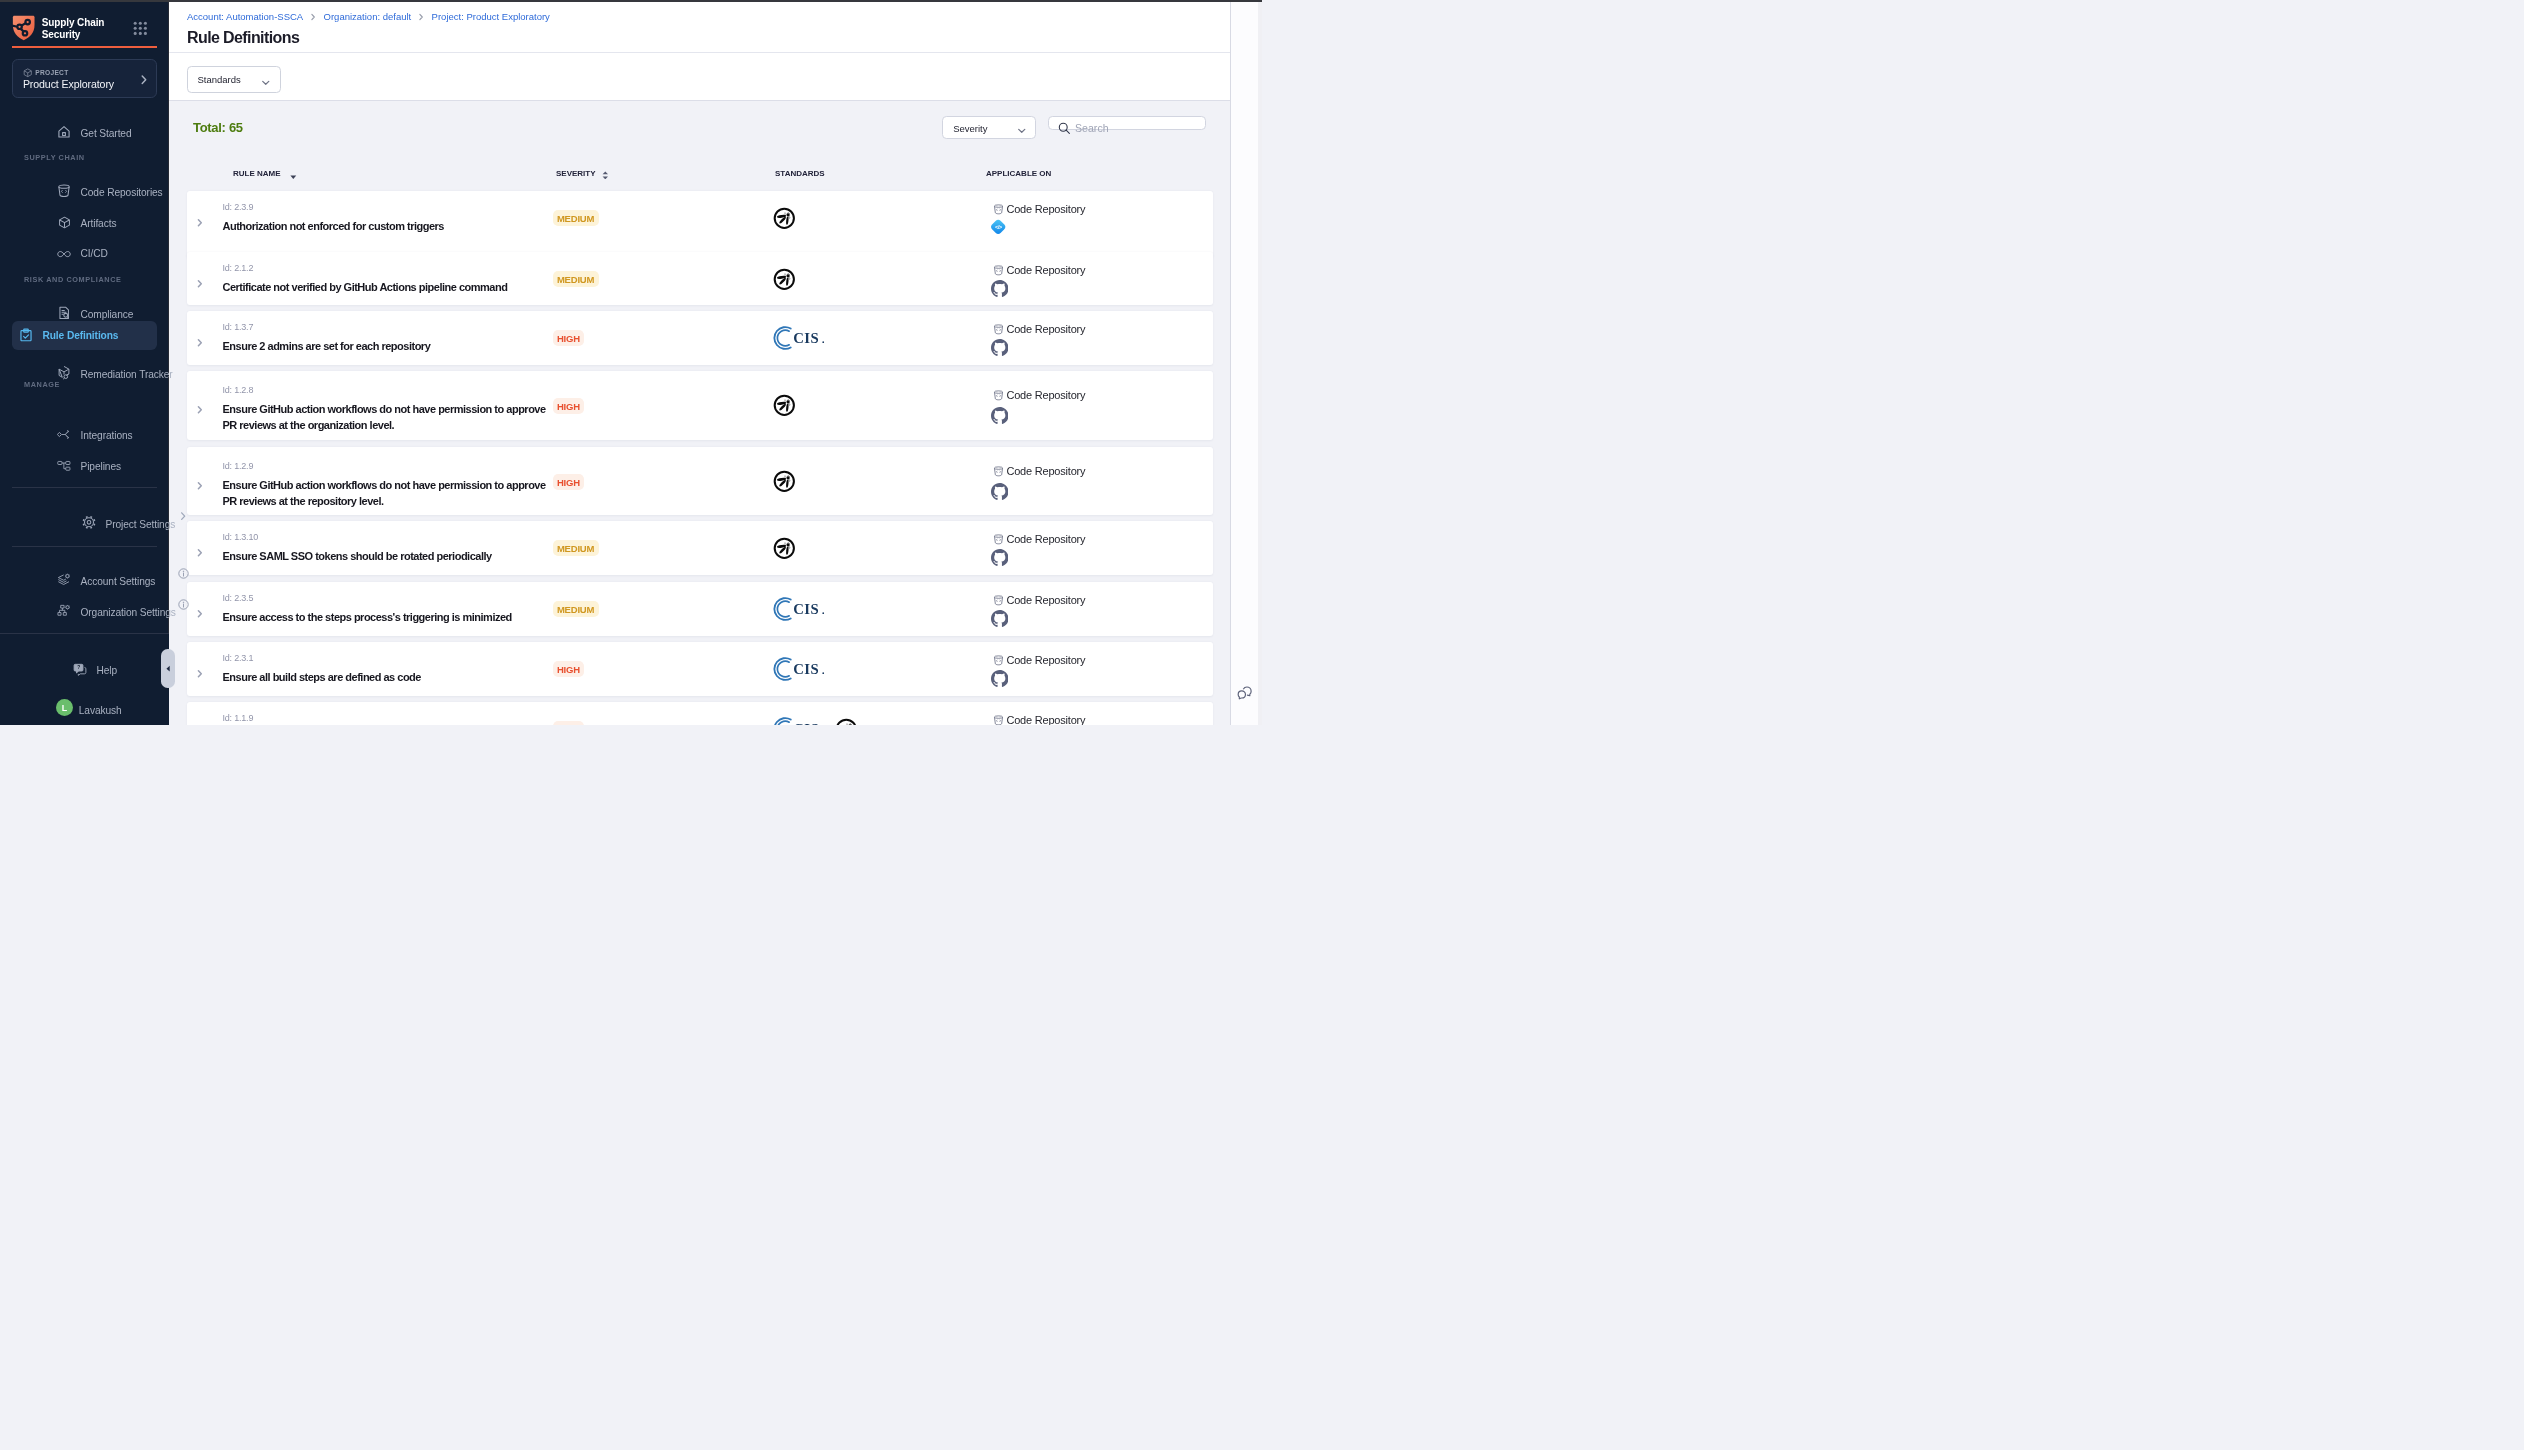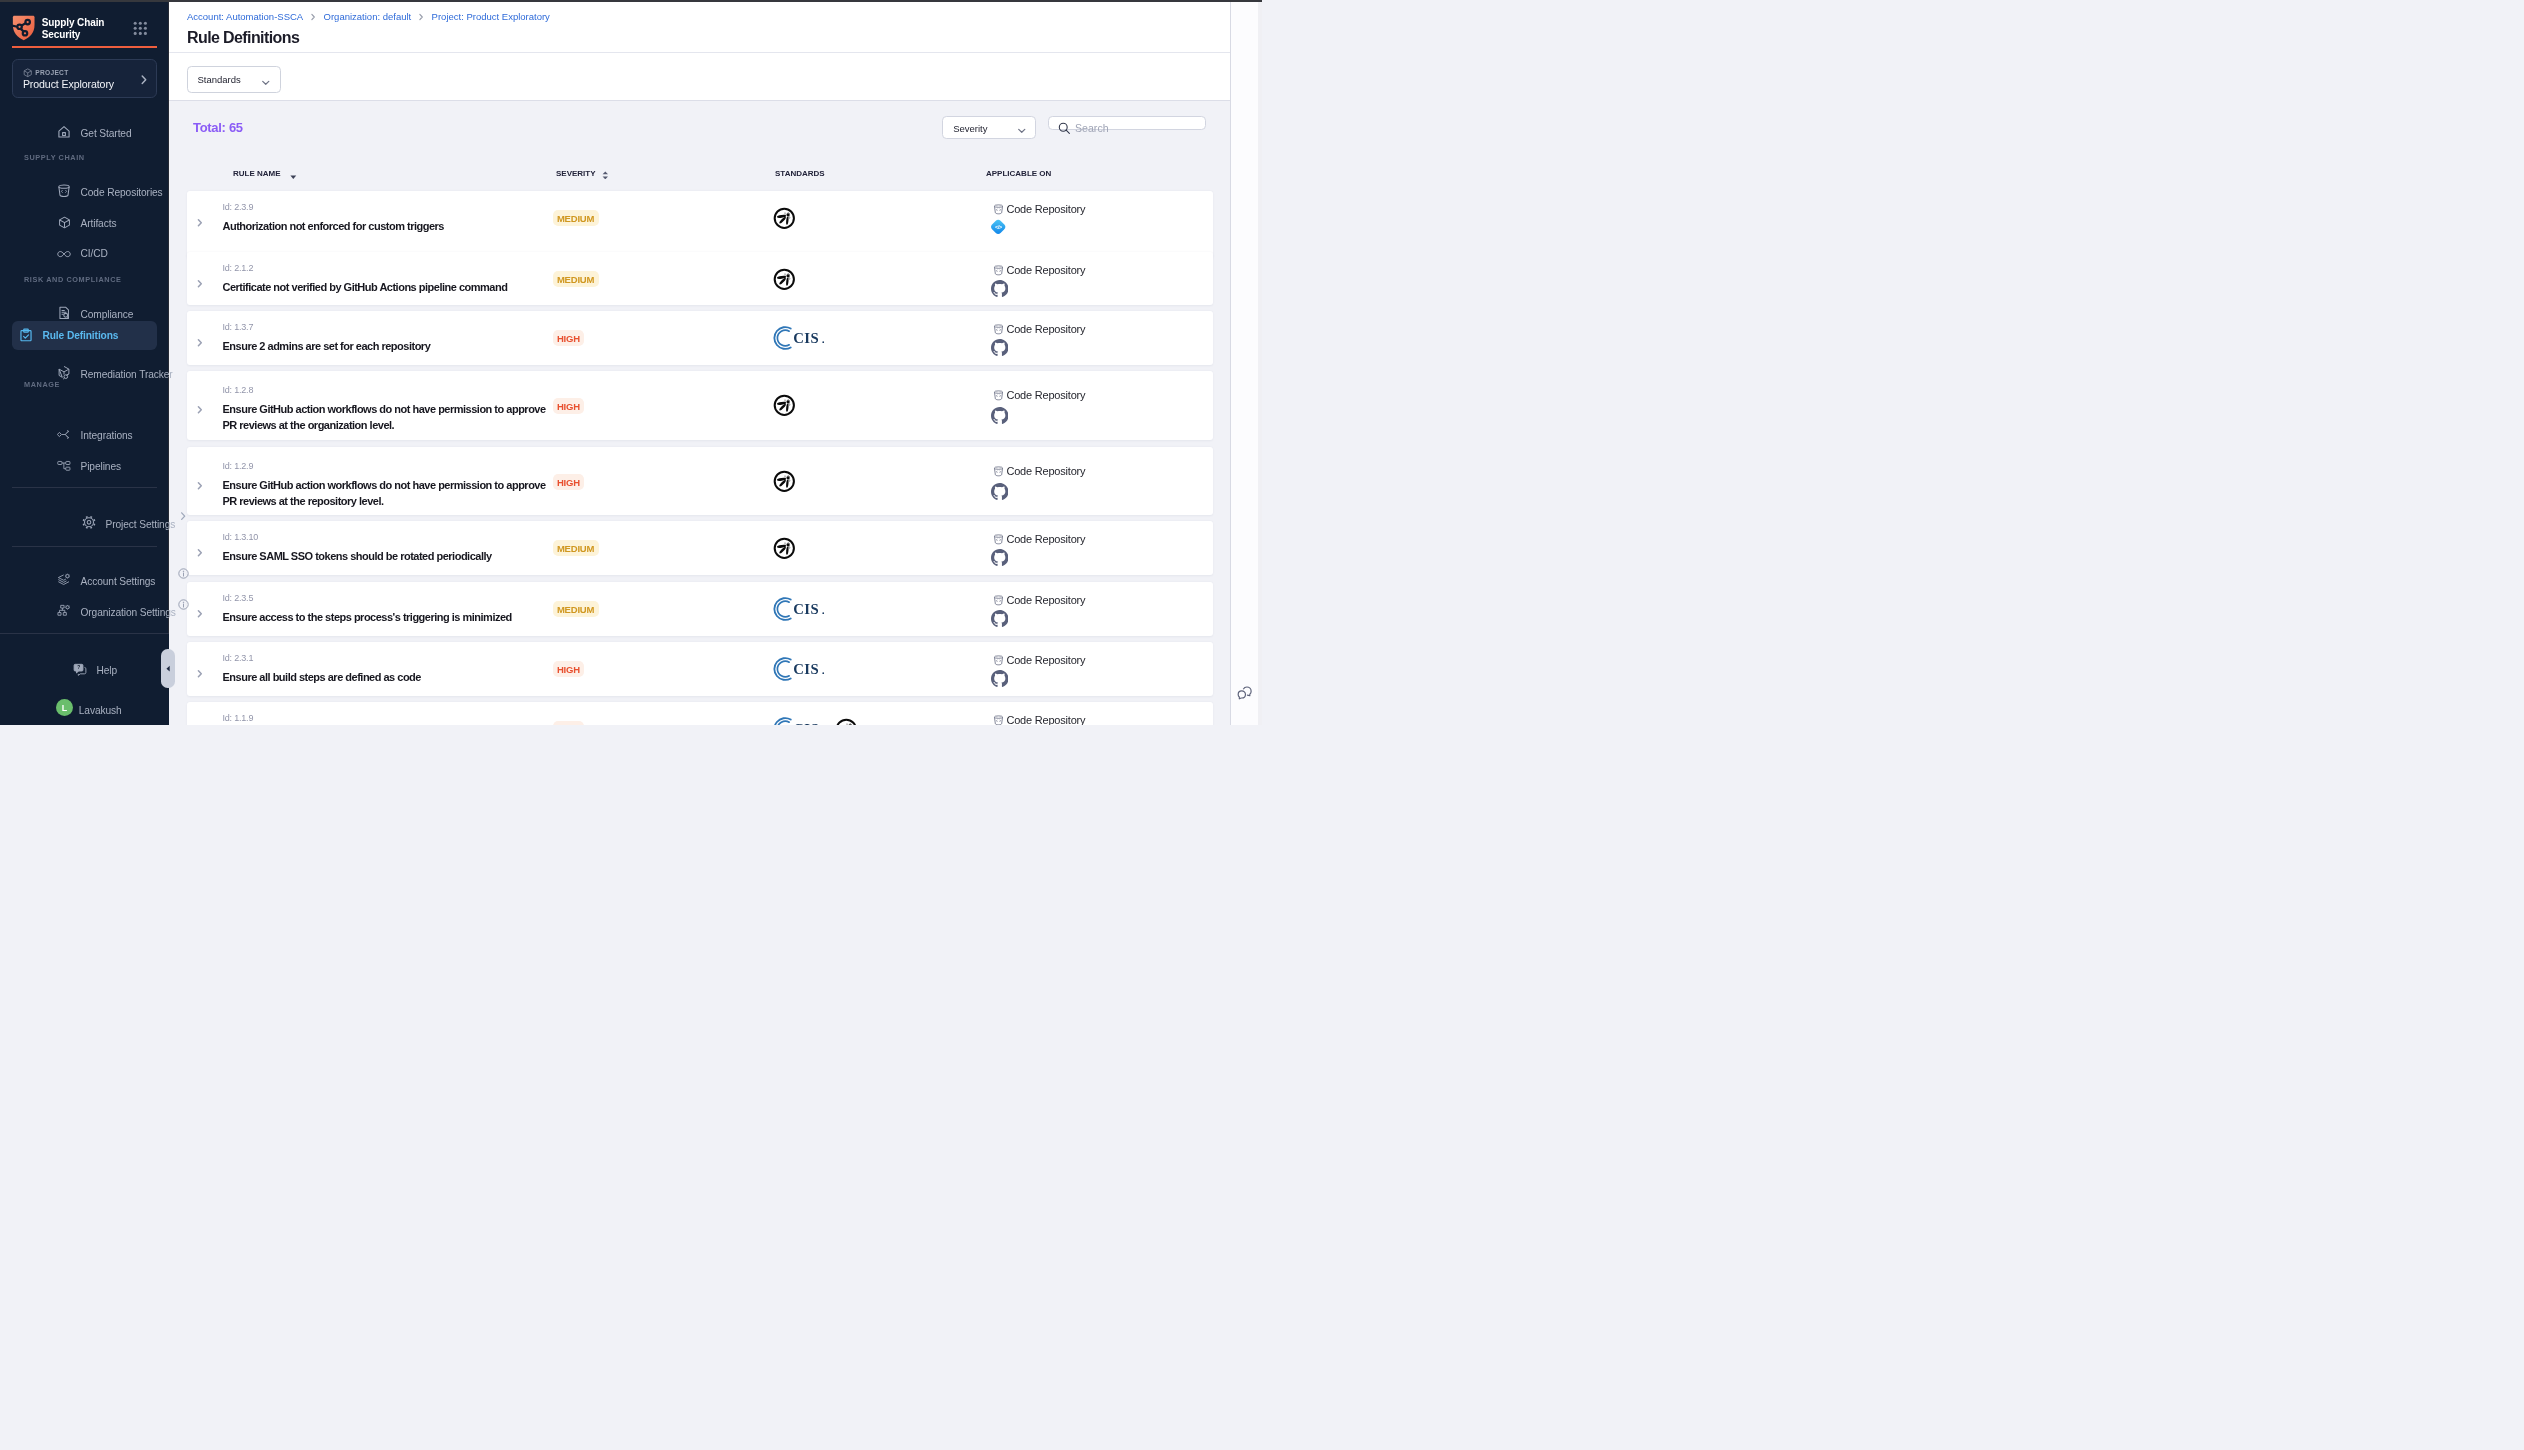--- a/index.html
+++ b/index.html
@@ -30,21 +30,21 @@
 .main { position:absolute; left:169px; top:0; right:0; height:725px; }
 .hdr { position:absolute; top:0; left:0; right:0; height:101px; background:#fff; border-bottom:0.7px solid #dcdee8; }
 .hdr1 { position:absolute; top:0; left:0; right:0; height:53px; border-bottom:0.7px solid #e4e6ee; }
 .crumbs { position:absolute; top:11.3px; left:18px; font-size:9.5px; color:#2f6bd9; display:flex; align-items:center; gap:6.2px; }
 .crumbs .sep { display:inline-flex; margin-top:0.7px; }
 .title { position:absolute; top:28.5px; left:18px; font-size:16px; font-weight:bold; color:#1c1c28; letter-spacing:-0.6px; }
 .stddrop { position:absolute; top:66px; left:18px; width:94px; height:27px; background:#fff; border:0.7px solid #cfd3dd; border-radius:4.4px; }
 .stddrop .t { position:absolute; left:9.5px; top:7.3px; font-size:9.5px; color:#1d1e2c; }
 .stddrop .c { position:absolute; right:9.5px; top:9.5px; }
 
-.totals { position:absolute; top:120px; left:24px; font-size:13px; font-weight:bold; color:#8b5cf6; letter-spacing:-0.3px; }
+.totals { position:absolute; top:120px; left:24px; font-size:13px; font-weight:bold; color:#4d7c0f; letter-spacing:-0.3px; }
 .sevdrop { position:absolute; top:116px; left:773px; width:94px; height:22.6px; background:#fff; border:0.7px solid #d2d5e0; border-radius:4.4px; }
 .sevdrop .t { position:absolute; left:10.2px; top:5.5px; font-size:9.5px; color:#1d1e2c; }
 .sevdrop .c { position:absolute; right:8.8px; top:7.3px; }
 .searchbox { position:absolute; top:116px; left:879px; width:158px; height:14px; background:#fff; border:0.7px solid #d2d5e0; border-radius:4.4px; }
 .searchbox .i { position:absolute; left:8.8px; top:5.1px; }
 .searchbox .p { position:absolute; left:26px; top:5.1px; font-size:10.6px; color:#a0a5b6; }
 
 .thead { position:absolute; top:169px; left:0; right:0; height:11.7px; font-size:8px; font-weight:bold; color:#22233a; letter-spacing:0px; }
 .thead span { position:absolute; top:0; }
 

